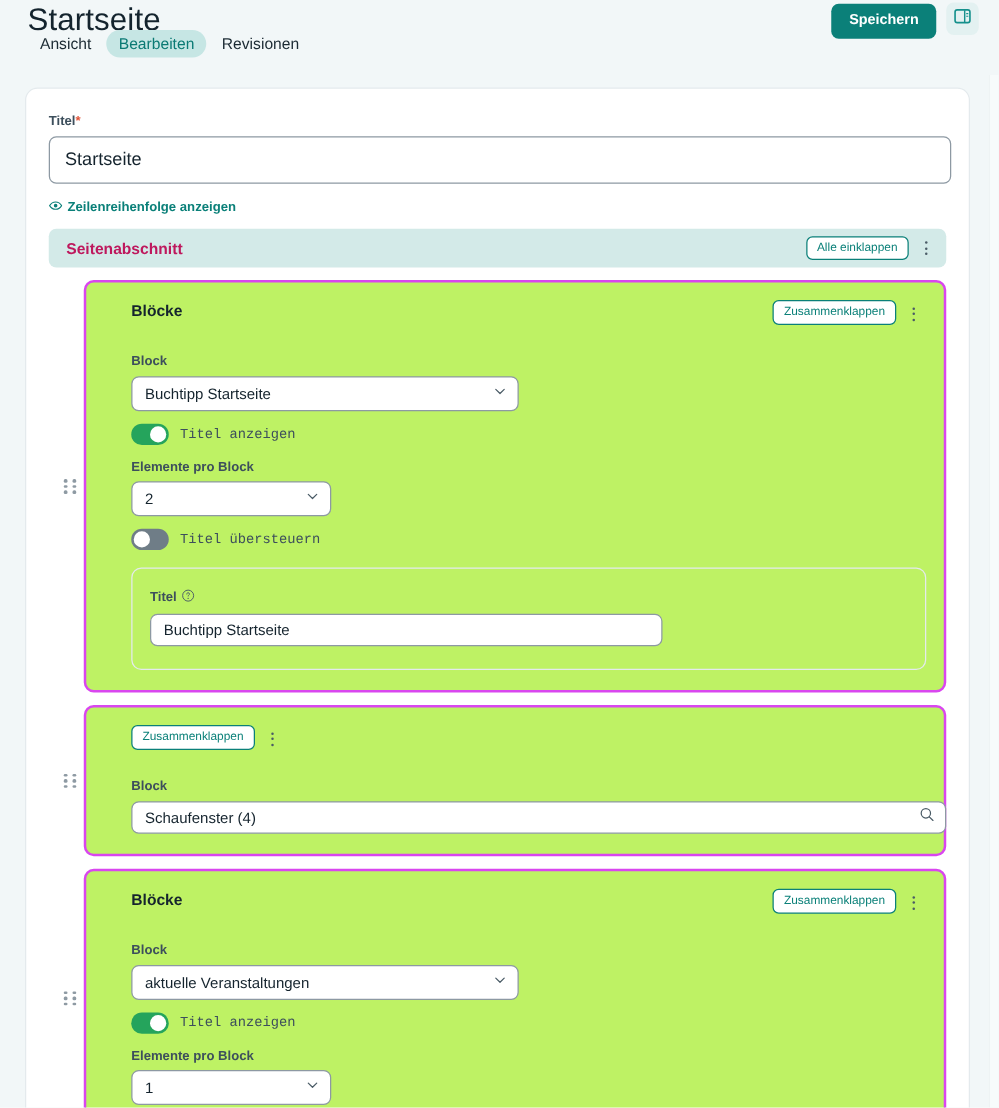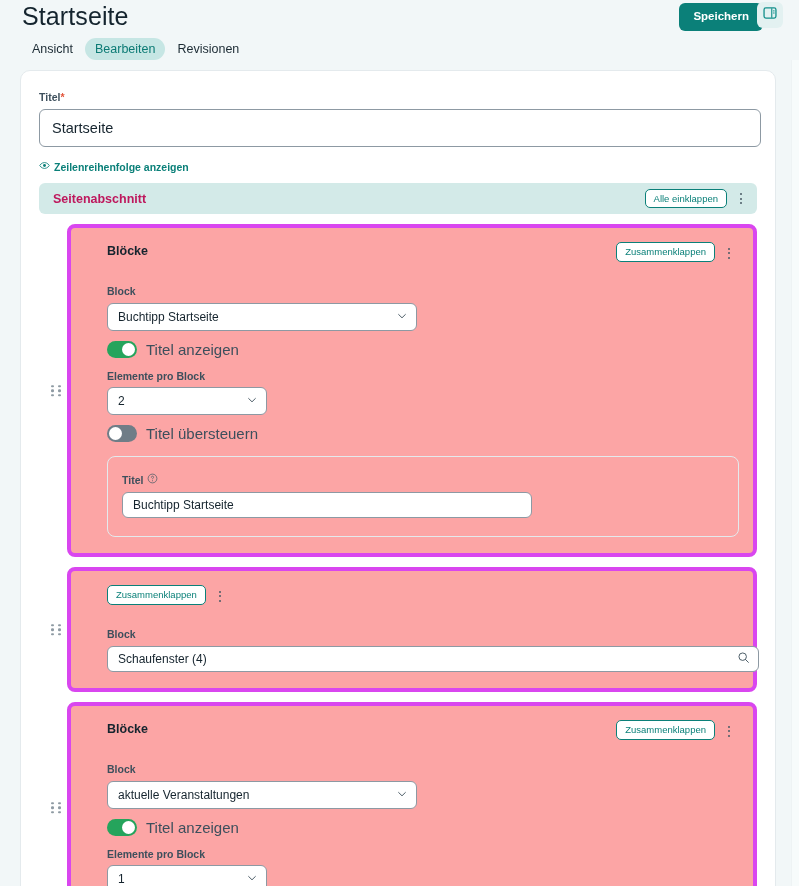--- a/index.html
+++ b/index.html
@@ -22,21 +22,21 @@
   .page-title {
     position: absolute;
     left: 22px; top: 2px;
     font-size: 25px;
     font-weight: 400;
     letter-spacing: .1px;
     color: #14242e;
   }
   .save-btn {
     position: absolute;
-    right: 36px; top: 3px;
+    right: 50px; top: 3px;
     background: #0b8079;
     color: #ffffff;
     border: none;
     border-radius: 6px;
     font-size: 11.5px;
     font-weight: 700;
     font-family: "Liberation Sans", sans-serif;
     padding: 8px 14px;
     line-height: 1;
     cursor: pointer;
@@ -46,21 +46,21 @@
     right: 16px; top: 2px;
     width: 26px; height: 26px;
     border-radius: 6px;
     background: #e3f1f1;
     display: flex; align-items: center; justify-content: center;
     cursor: pointer;
   }
 
   .tabs {
     position: absolute;
-    left: 22px; top: 38px;
+    left: 22px; top: 24px;
     display: flex;
     align-items: center;
     gap: 2px;
   }
   .tab {
     font-size: 12.5px;
     color: #1b2a33;
     padding: 4px 10px;
     border-radius: 12px;
     cursor: pointer;
@@ -171,23 +171,23 @@
     transform: translateY(-50%);
     width: 10px;
     display: grid;
     grid-template-columns: repeat(2, 3px);
     gap: 2px 4px;
     cursor: grab;
   }
   .drag-handle i { width: 2.5px; height: 2.5px; background: #8e9aa3; border-radius: 50%; display:block; }
 
   .block-card {
-    border: 4px solid #d946ef;
+    border: 2px solid #d946ef;
     border-radius: 8px;
-    background: #fca5a5;
+    background: #bef264;
     padding: 14px 14px 16px 36px;
     position: relative;
   }
   .block-head {
     display: flex;
     align-items: flex-start;
   }
   .block-head .bh-title {
     font-size: 12.5px;
     font-weight: 700;
@@ -240,21 +240,21 @@
   .toggle.off { background: #6f7d87; }
   .toggle .knob {
     position: absolute;
     top: 2px;
     width: 13px; height: 13px;
     background: #ffffff;
     border-radius: 50%;
   }
   .toggle.on .knob { right: 2px; }
   .toggle.off .knob { left: 2px; }
-  .toggle-label { font-size: 15px; color: #3d4f5c; }
+  .toggle-label { font-size: 11px; color: #3d4f5c; font-family: Liberation Mono, monospace; }
 
   .label-sm {
     font-size: 10.5px;
     font-weight: 700;
     color: #3d4f5c;
     margin: 12px 0 5px 0;
     display: block;
   }
 
   .sub-card {

